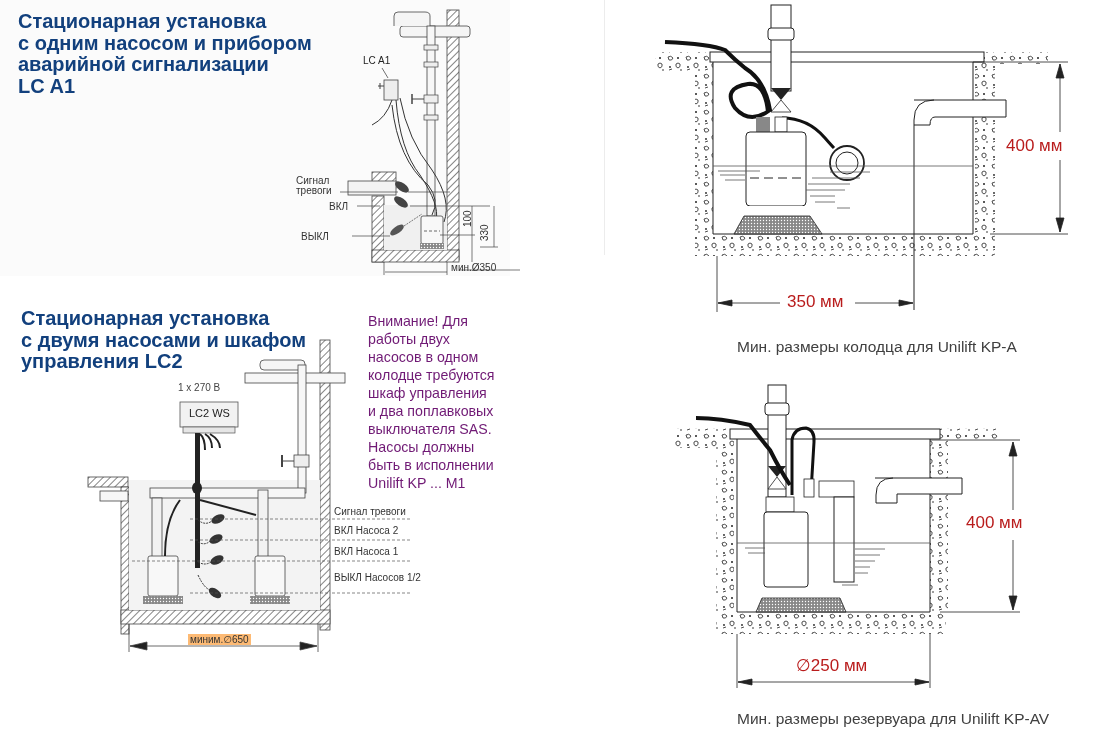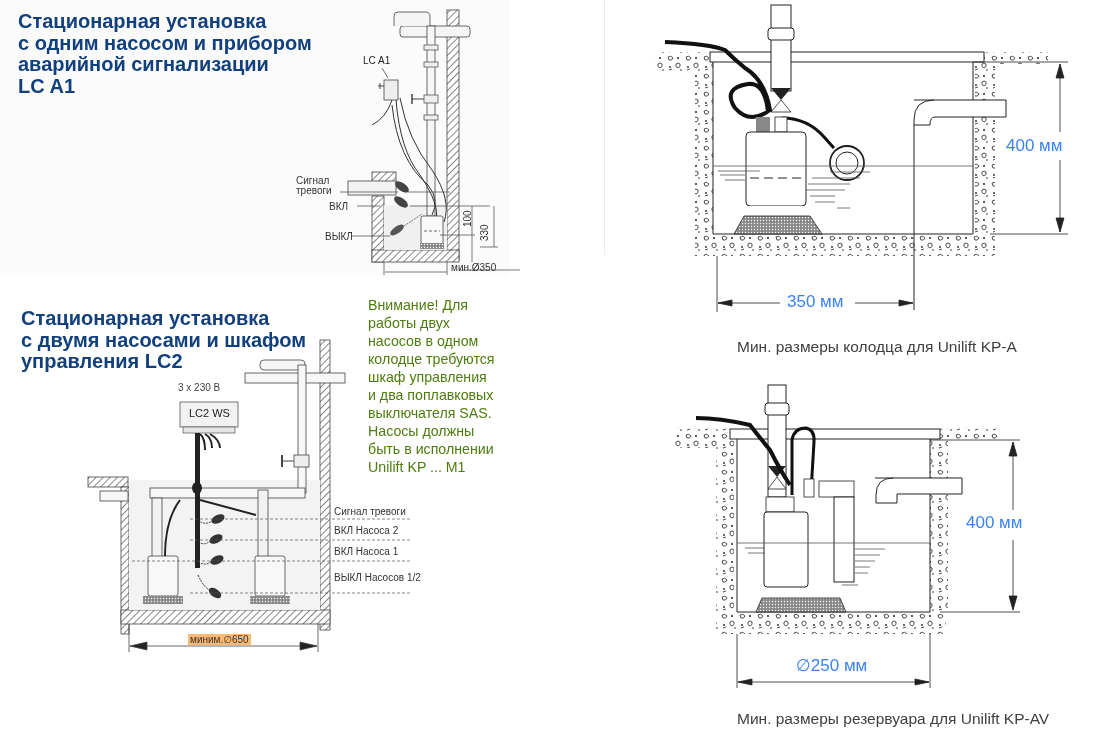--- a/index.html
+++ b/index.html
@@ -1,23 +1,23 @@
 <!DOCTYPE html>
 <html><head>
 <meta charset="utf-8">
 <style>
   html, body { margin: 0; padding: 0; }
   body { width: 1116px; height: 742px; position: relative; background: #ffffff; overflow: hidden;
          font-family: "Liberation Sans", "DejaVu Sans", sans-serif; }
   .panel-tl { position: absolute; left: 0; top: 0; width: 510px; height: 276px; background: #fbfbfb; }
   .panel-tl-edge { position: absolute; left: 604px; top: 0; width: 1px; height: 255px; background: #ececec; }
   .title { position: absolute; color: #12407d; font-weight: bold; font-size: 20px; line-height: 21.5px; white-space: pre-line; }
-  .note { position: absolute; left: 368px; top: 296px; width: 160px; color: #4d7c0f; font-size: 14.2px; line-height: 18px; white-space: pre-line; }
+  .note { position: absolute; left: 368px; top: 312px; width: 160px; color: #701a75; font-size: 14.2px; line-height: 18px; white-space: pre-line; }
   .caption { position: absolute; color: #404040; font-size: 15.5px; white-space: nowrap; }
-  .dim { position: absolute; color: #3b82f6; font-size: 17px; white-space: nowrap; background: #fff; padding: 0 3px; }
+  .dim { position: absolute; color: #b91c1c; font-size: 17px; white-space: nowrap; background: #fff; padding: 0 3px; }
   .lbl { position: absolute; color: #333; font-size: 10px; white-space: nowrap; }
   .vtext { position: absolute; color: #333; font-size: 10px; transform: rotate(-90deg); transform-origin: left top; white-space: nowrap; }
   svg { position: absolute; overflow: visible; }
   .box-label { position: absolute; color: #222; font-size: 11px; white-space: nowrap; }
 </style>
 </head>
 <body>
 
 <div class="panel-tl"></div>
 <div class="panel-tl-edge"></div>
@@ -110,21 +110,21 @@
     <line x1="459" y1="270" x2="520" y2="270"></line>
     <line x1="384" y1="262" x2="384" y2="275"></line>
     <line x1="447" y1="262" x2="447" y2="275"></line>
   </g>
 </svg>
 
 <div class="box-label" style="left:363px; top:55px; font-size:10px;">LC A1</div>
 <div class="lbl" style="left:296px; top:176px; line-height:10px; white-space:pre-line;">Сигнал
 тревоги</div>
 <div class="lbl" style="left:329px; top:201px;">ВКЛ</div>
-<div class="lbl" style="left:325px; top:231px;">ВЫКЛ</div>
+<div class="lbl" style="left:301px; top:231px;">ВЫКЛ</div>
 <div class="vtext" style="left:462px; top:227px;">100</div>
 <div class="vtext" style="left:479px; top:241px;">330</div>
 <div class="lbl" style="left:451px; top:262px;">мин.Ø350</div>
 
 <div class="title" style="left:21px; top:308px;">Стационарная установка
 с двумя насосами и шкафом
 управления LC2</div>
 <div class="note">Внимание! Для
 работы двух
 насосов в одном
@@ -203,21 +203,21 @@
 
   <g stroke="#444" stroke-width="0.8" fill="#222">
     <line x1="129" y1="624" x2="129" y2="652"></line>
     <line x1="318" y1="624" x2="318" y2="652"></line>
     <line x1="130" y1="646" x2="317" y2="646"></line>
     <polygon points="130,646 147,642 147,650"></polygon>
     <polygon points="317,646 300,642 300,650"></polygon>
   </g>
 </svg>
 
-<div class="lbl" style="left:178px; top:382px; color:#444;">3 x 230 B</div>
+<div class="lbl" style="left:178px; top:382px; color:#444;">1 x 270 B</div>
 <div class="box-label" style="left:189px; top:407px;">LC2 WS</div>
 <div class="lbl" style="left:334px; top:506px;">Сигнал тревоги</div>
 <div class="lbl" style="left:334px; top:525px;">ВКЛ Насоса 2</div>
 <div class="lbl" style="left:334px; top:546px;">ВКЛ Насоса 1</div>
 <div class="lbl" style="left:334px; top:572px;">ВЫКЛ Насосов 1/2</div>
 <div class="lbl" style="left:188px; top:634px; background:#fdba74; padding:0 2px;">миним.∅650</div>
 
 <svg style="left:0;top:0;" width="1116" height="742">
   <defs>
     <pattern id="gravel" patternUnits="userSpaceOnUse" width="18" height="18">

